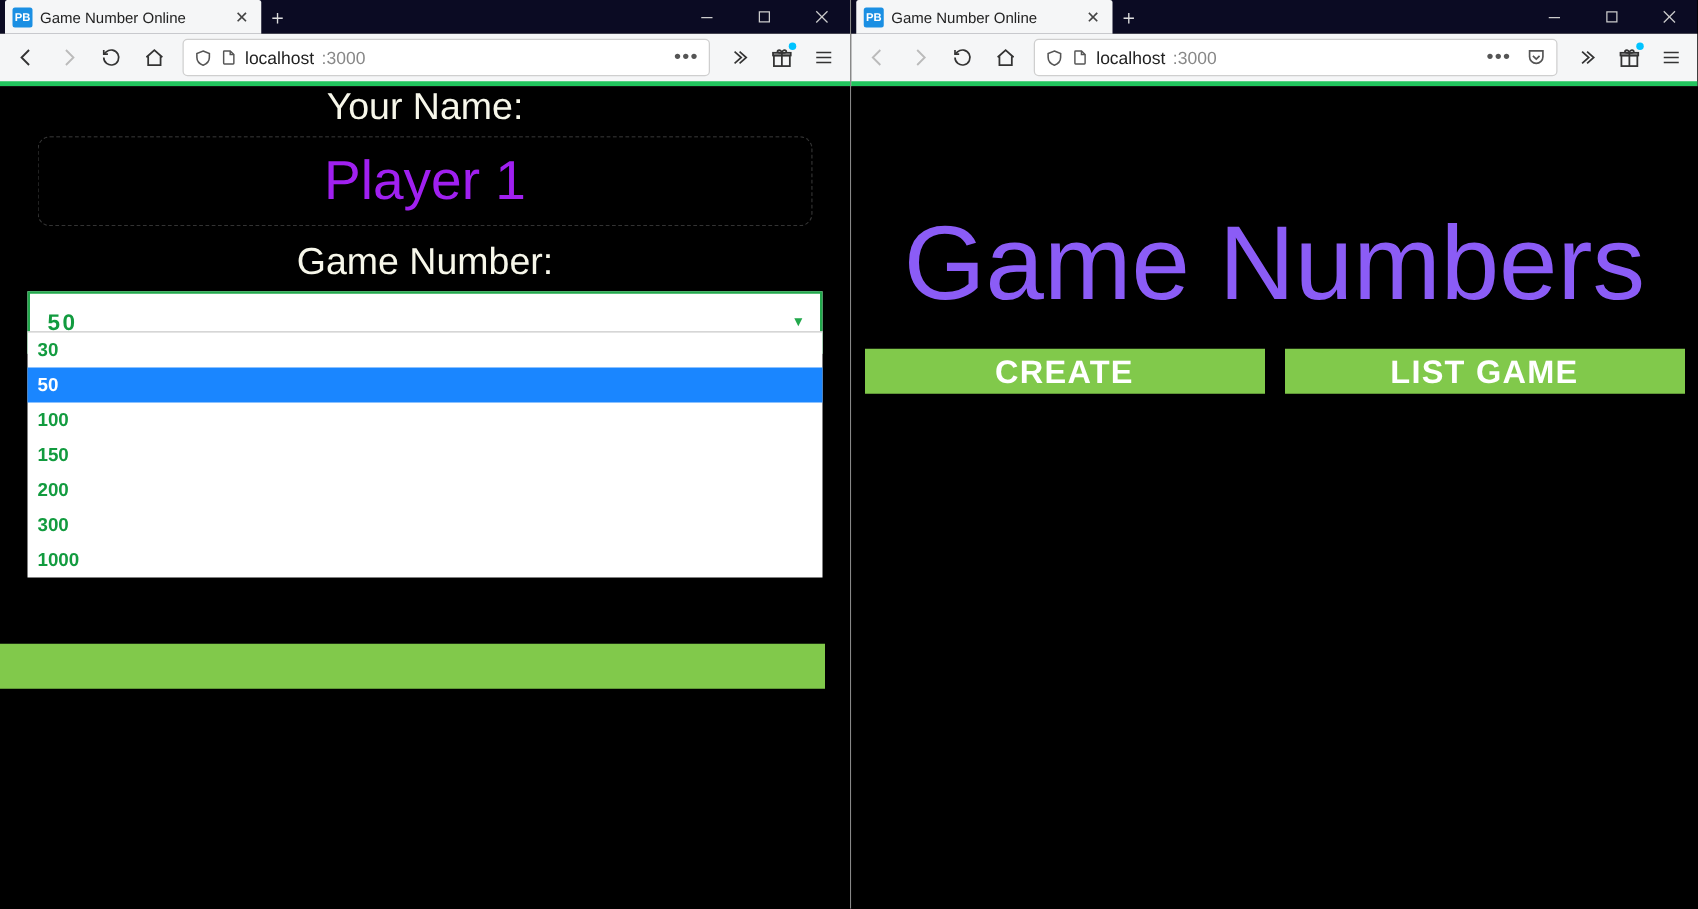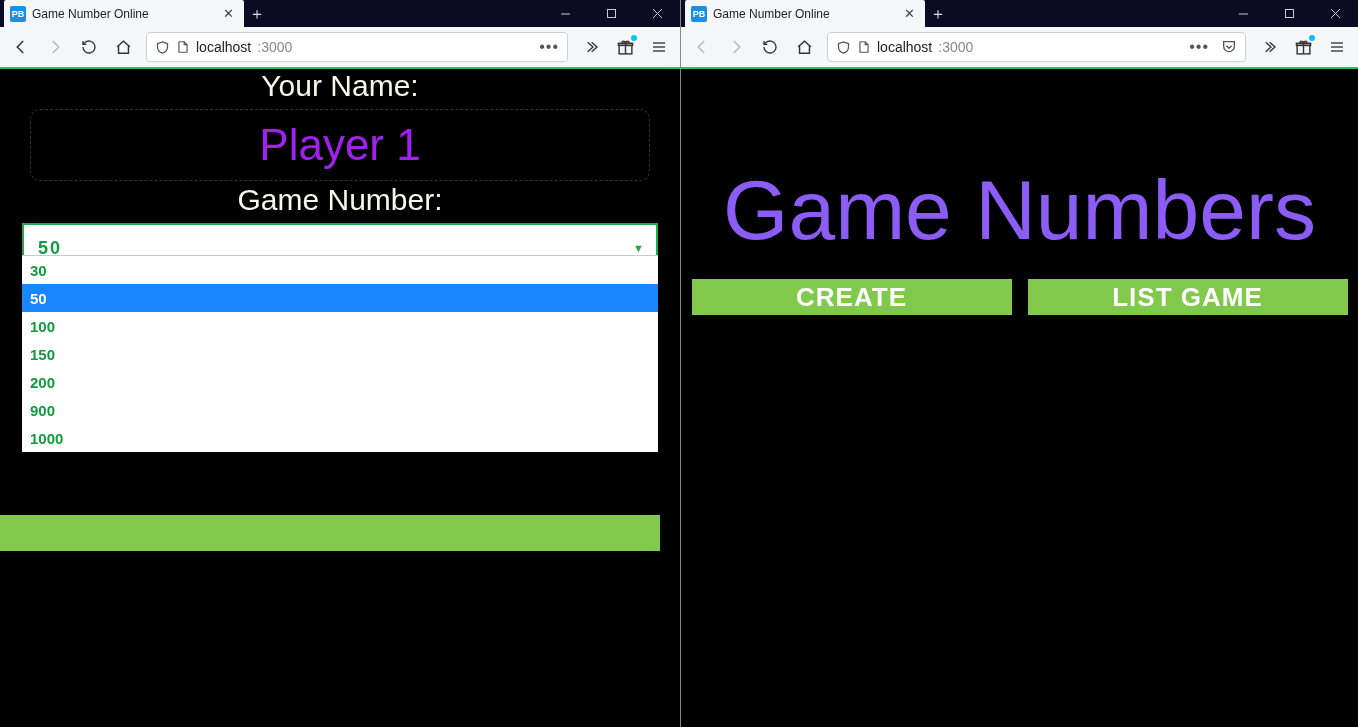--- a/index.html
+++ b/index.html
@@ -4,45 +4,45 @@
 <style>
   * { box-sizing: border-box; margin: 0; padding: 0; }
   html, body { width: 1358px; height: 727px; font-family: "Segoe UI", Arial, sans-serif; overflow: hidden; background:#000; }
   .screen { display:flex; width:1358px; height:727px; }
   .pane { position:relative; height:727px; }
   .pane.left  { width:681px;  border-right:1px solid #888; }
   .pane.right { width:677px; }
 
   
   .titlebar { height:27px; background:#0b0b23; display:flex; align-items:flex-end; }
-  .tab { display:flex; align-items:center; height:27px; background:#f5f6f7; color:#222; font-size:12px; padding:0 8px 0 6px; width:240px; position:relative; margin-left:4px; border-top-left-radius:2px; border-top-right-radius:2px; }
+  .tab { display:flex; align-items:center; height:27px; background:#f5f6f7; color:#222; font-size:12px; padding:0 8px 0 6px; width:205px; position:relative; margin-left:4px; border-top-left-radius:2px; border-top-right-radius:2px; }
   .tab .favicon { width:16px; height:16px; background:#1a8fe3; color:#fff; font-size:9px; font-weight:600; display:flex; align-items:center; justify-content:center; margin-right:6px; border-radius:2px; }
   .tab .ttxt { flex:1; white-space:nowrap; overflow:hidden; text-overflow:ellipsis; }
   .tab .tclose { font-size:13px; color:#444; cursor:default; padding:0 2px;}
   .newtab { width:26px; height:26px; display:flex; align-items:center; justify-content:center; color:#ddd; font-size:16px; }
   .wincontrols { margin-left:auto; display:flex; }
   .wincontrols > div { width:46px; height:27px; display:flex; align-items:center; justify-content:center; color:#ccc; font-size:11px; }
   .wincontrols svg { stroke:#ccc; }
 
-  .toolbar { height:42px; background:#f5f6f7; display:flex; align-items:center; padding:0 6px; gap:4px; border-bottom:2px solid #22c55e;}
+  .toolbar { height:42px; background:#f5f6f7; display:flex; align-items:center; padding:0 6px; gap:4px; border-bottom:4px solid #22c55e;}
   .tbtn { width:30px; height:30px; display:flex; align-items:center; justify-content:center; border-radius:4px; color:#555; }
   .tbtn.dis { color:#b7b7b7; }
   .addr { flex:1; height:30px; border:1px solid #cfcfcf; border-radius:4px; background:#fff; display:flex; align-items:center; padding:0 8px; font-size:14px; color:#666; gap:6px; margin:0 4px;}
   .addr .host { color:#222; }
   .addr .port { color:#888; }
   .addr .dots { margin-left:auto; font-size:16px; color:#555; letter-spacing:1px;}
   .addr .pocket { margin-left:6px; }
   .gifticon { position:relative; }
   .gifticon::after { content:""; position:absolute; top:3px; right:3px; width:6px; height:6px; background:#00c3ff; border-radius:50%; }
 
   
   .page { position:absolute; top:69px; left:0; right:0; bottom:0; background:#000; }
   .formwrap { width:640px; margin:0 auto; text-align:center; color:#f7f7ea; }
   .lbl { font-size:30px; font-weight:400; color:#f7f7ea; margin-bottom:6px; }
-  .nameinput { width:620px; height:72px; border:1px dashed #333; border-radius:10px; background:transparent; color:#a020f0; font-size:44px; text-align:center; outline:none; margin-bottom:2px; font-weight:400;}
+  .nameinput { width:620px; height:72px; border:1px dashed #333; border-radius:10px; background:transparent; color:#a020f0; font-size:44px; text-align:center; outline:none; margin-bottom:12px; font-weight:400;}
   .selectwrap { position:relative; width:636px; margin:0 auto; }
   .selectbox { height:50px; border:2px solid #22a84c; background:#fff; display:flex; align-items:center; padding:0 14px; color:#129b3f; font-size:18px; font-weight:700; letter-spacing:2px; position:relative; }
   .selectbox .caret { position:absolute; right:10px; top:50%; transform:translateY(-50%); color:#22a84c; font-size:11px;}
   .dropdown { position:absolute; top:32px; left:0; width:100%; background:#fff; border-top:1px solid #c9c9c9; }
   .opt { height:28px; display:flex; align-items:center; padding:0 8px; font-size:15px; font-weight:700; color:#129b3f; text-align:left;}
   .opt.sel { background:#1a86ff; color:#fff; }
   .greenbar { position:absolute; left:0; top:446px; width:660px; height:36px; background:#81c94b; }
 
   
   .rpage { position:absolute; top:69px; left:0; right:0; bottom:0; background:#000; }
@@ -157,21 +157,21 @@
           <div class="selectbox">
             <span>50</span>
             <span class="caret">▼</span>
           </div>
           <div class="dropdown" id="dd">
               <div class="opt">30</div>
               <div class="opt sel">50</div>
               <div class="opt">100</div>
               <div class="opt">150</div>
               <div class="opt">200</div>
-              <div class="opt">900</div>
+              <div class="opt">300</div>
               <div class="opt">1000</div>
             </div>
         </div>
       </div>
     </div>
   </div>
 
   <div class="pane right">
     <div class="titlebar">
       <div class="tab">

